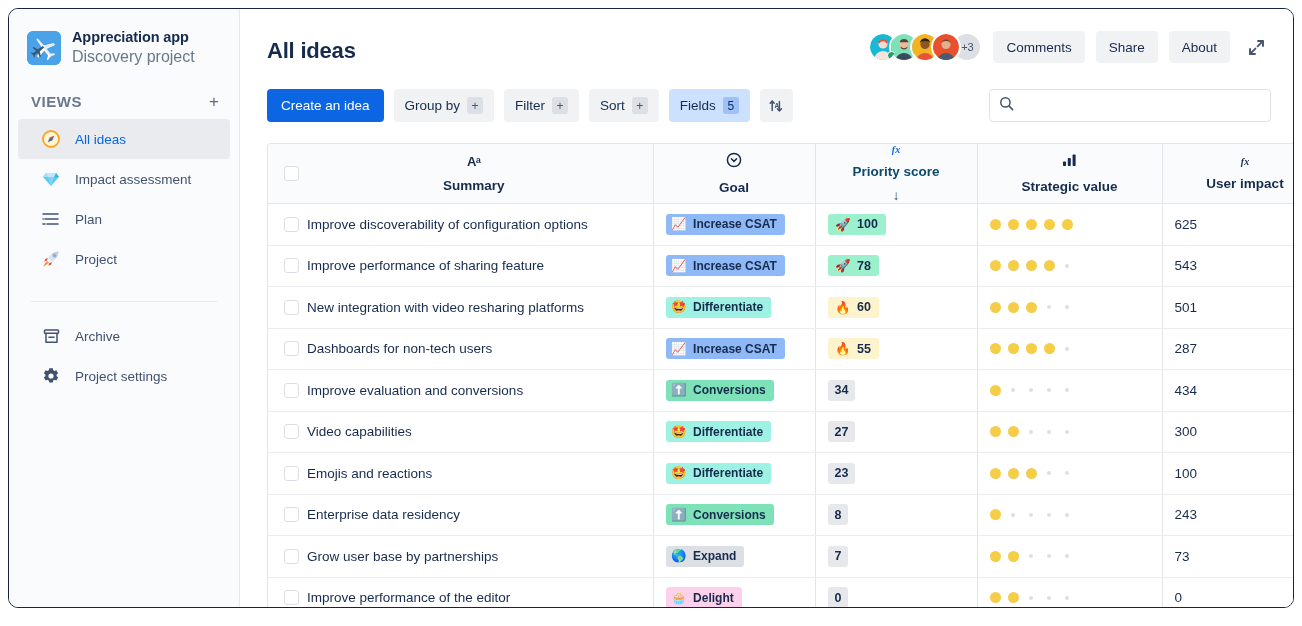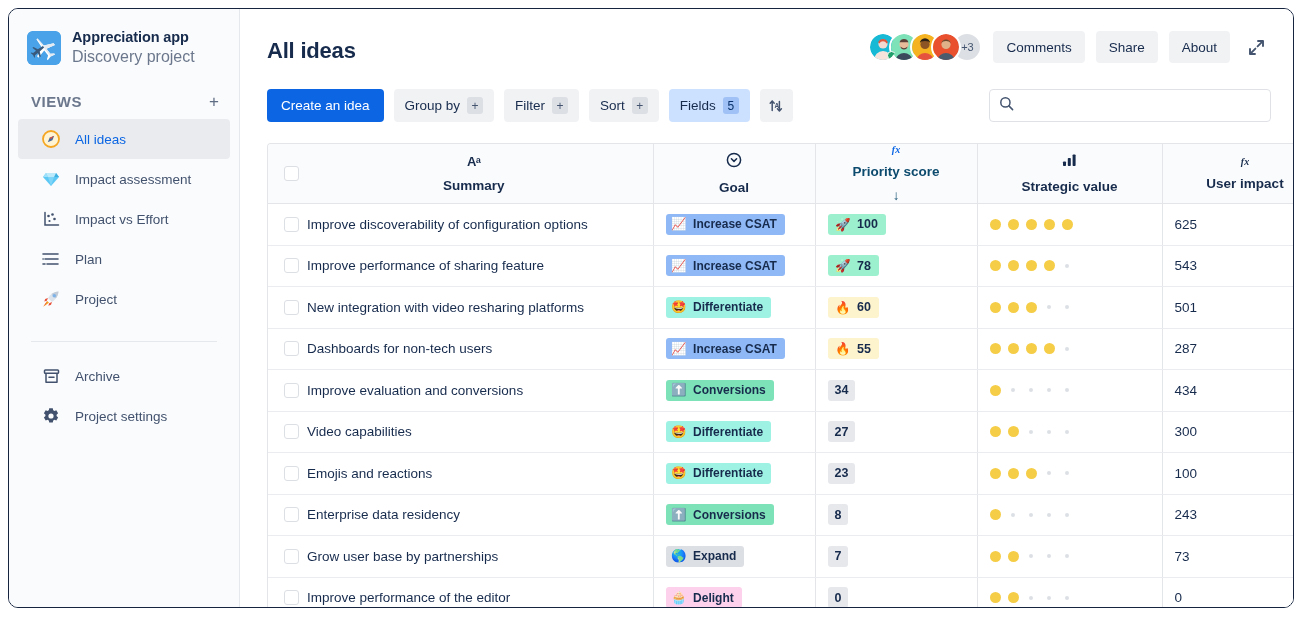--- a/index.html
+++ b/index.html
@@ -432,32 +432,20 @@
             <path d="M4 2 H14 L17 6 L9 15 L1 6 Z" fill="#5ec8f5"></path>
             <path d="M4 2 L6 6 L1 6 Z" fill="#9fe0fa"></path>
             <path d="M14 2 L12 6 L17 6 Z" fill="#3fb0e0"></path>
             <path d="M6 6 H12 L9 15 Z" fill="#7fd5f7"></path>
             <path d="M4 2 L6 6 H12 L14 2 Z" fill="#bdeafb"></path>
           </svg>
         </span>
         <span class="nav-label">Impact assessment</span>
       </div>
 
-      <div class="nav-item">
-        <span class="nav-ico">
-          <svg width="17" height="17" viewBox="0 0 17 17">
-            <path d="M2 1.5 V14 H15.5" stroke="#42526e" stroke-width="1.5" fill="none" stroke-linecap="round"></path>
-            <circle cx="5.5" cy="5" r="1.3" fill="#42526e"></circle>
-            <circle cx="9.5" cy="3.5" r="1.3" fill="#42526e"></circle>
-            <circle cx="11.5" cy="8" r="1.3" fill="#42526e"></circle>
-            <circle cx="6.5" cy="10" r="1.1" fill="#42526e"></circle>
-          </svg>
-        </span>
-        <span class="nav-label">Impact vs Effort</span>
-      </div>
 
 
       <div class="nav-item">
         <span class="nav-ico">
           <svg width="18" height="14" viewBox="0 0 18 14">
             <path d="M1 2 H16 M3 7 H16 M5 12 H16" stroke="#42526e" stroke-width="1.6" stroke-linecap="round"></path>
             <path d="M1 7 H1.2 M1 12 H3" stroke="#42526e" stroke-width="1.6" stroke-linecap="round"></path>
           </svg>
         </span>
         <span class="nav-label">Plan</span>

